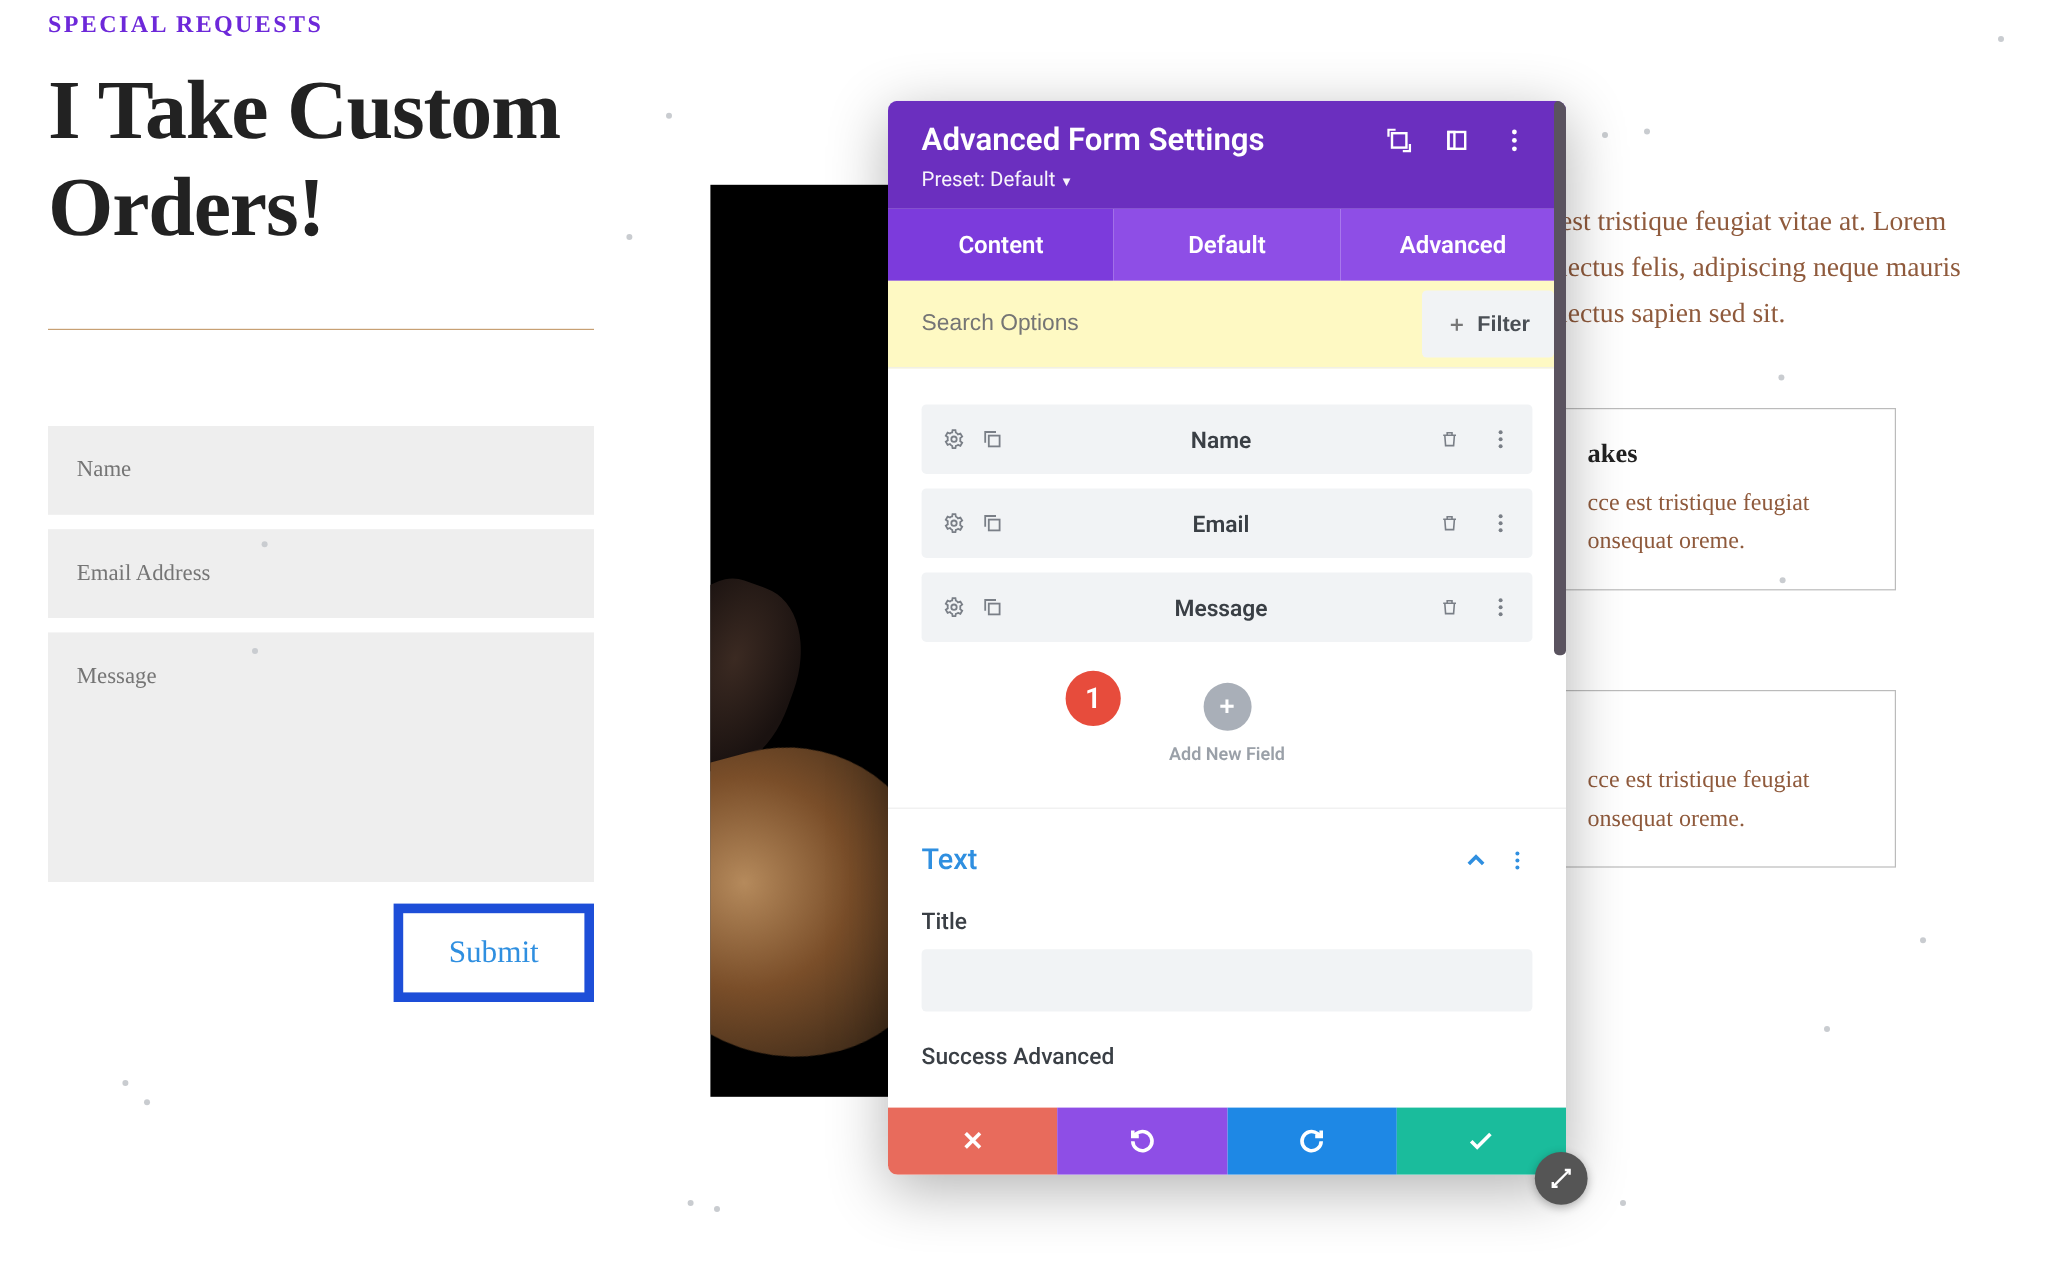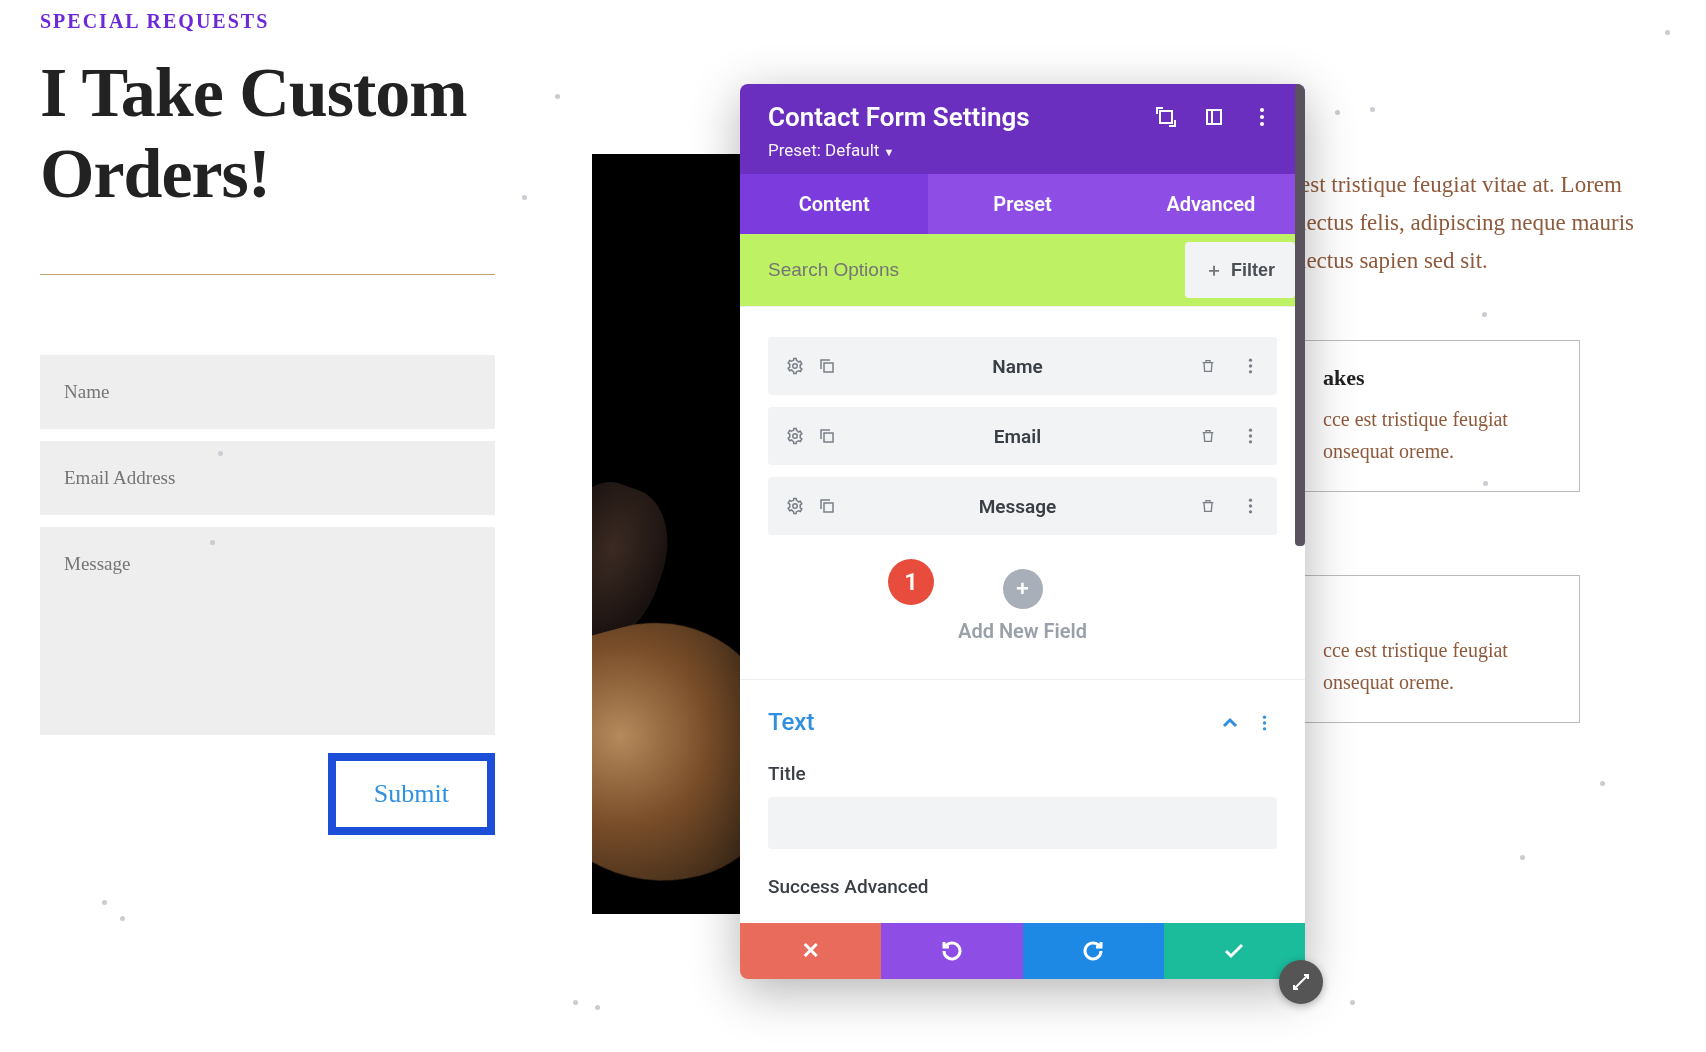--- a/index.html
+++ b/index.html
@@ -175,21 +175,21 @@
     cursor:pointer;
     flex:1;
   }
   .modal-tab.active { background:#7c3bdc; }
 
   .search-row {
     display:flex;
     align-items:center;
     padding: 0 0 0 28px;
     border-bottom:1px solid #eee;
-    background:#bef264;
+    background:#fef9c3;
   }
   .search-input {
     flex:1;
     border:none;
     padding:20px 0;
     font-size:19px;
     color:#7a7f87;
     background:transparent;
     outline:none;
   }
@@ -255,21 +255,21 @@
     font-size:22px;
     font-weight:700;
     cursor:pointer;
     display:inline-flex;
     align-items:center;
     justify-content:center;
     line-height:1;
   }
   .add-label {
     color:#9aa0a8;
-    font-size:20px;
+    font-size:15px;
     font-weight:600;
     margin-top:10px;
   }
   .badge {
     position:absolute;
     left: 148px;
     top: 12px;
     width:46px; height:46px;
     background:#e74c3c;
     border-radius:50%;
@@ -422,21 +422,21 @@
 <div class="dot" style="left:1520px;top:855px"></div>
 <div class="dot" style="left:1350px;top:1000px"></div>
 <div class="dot" style="left:555px;top:94px"></div>
 <div class="dot" style="left:522px;top:195px"></div>
 
 <div class="modal">
   <div class="modal-scroll"></div>
 
   <div class="modal-header">
     <div class="modal-title-row">
-      <div class="modal-title">Contact Form Settings</div>
+      <div class="modal-title">Advanced Form Settings</div>
       <div class="hdr-icon">
         <svg width="20" height="20" viewBox="0 0 20 20" fill="none" stroke="#fff" stroke-width="2">
             <rect x="4" y="4" width="12" height="12"></rect>
             <path d="M1 7V1h6M19 13v6h-6"></path>
           </svg>
       </div>
       <div class="hdr-icon">
         <svg width="18" height="18" viewBox="0 0 18 18" fill="none" stroke="#fff" stroke-width="2">
             <rect x="2" y="2" width="5" height="14"></rect>
             <rect x="2" y="2" width="14" height="14"></rect>
@@ -450,21 +450,21 @@
           </svg>
       </div>
     </div>
     <div class="modal-preset">
       <span>Preset: Default</span><span class="caret">▼</span>
     </div>
   </div>
 
   <div class="modal-tabs">
     <div class="modal-tab active">Content</div>
-    <div class="modal-tab">Preset</div>
+    <div class="modal-tab">Default</div>
     <div class="modal-tab">Advanced</div>
   </div>
 
   <div class="search-row">
     <input class="search-input" placeholder="Search Options" style="">
     <button class="filter-btn">
       <span class="plus">＋</span>
       <span>Filter</span>
     </button>
   </div>

